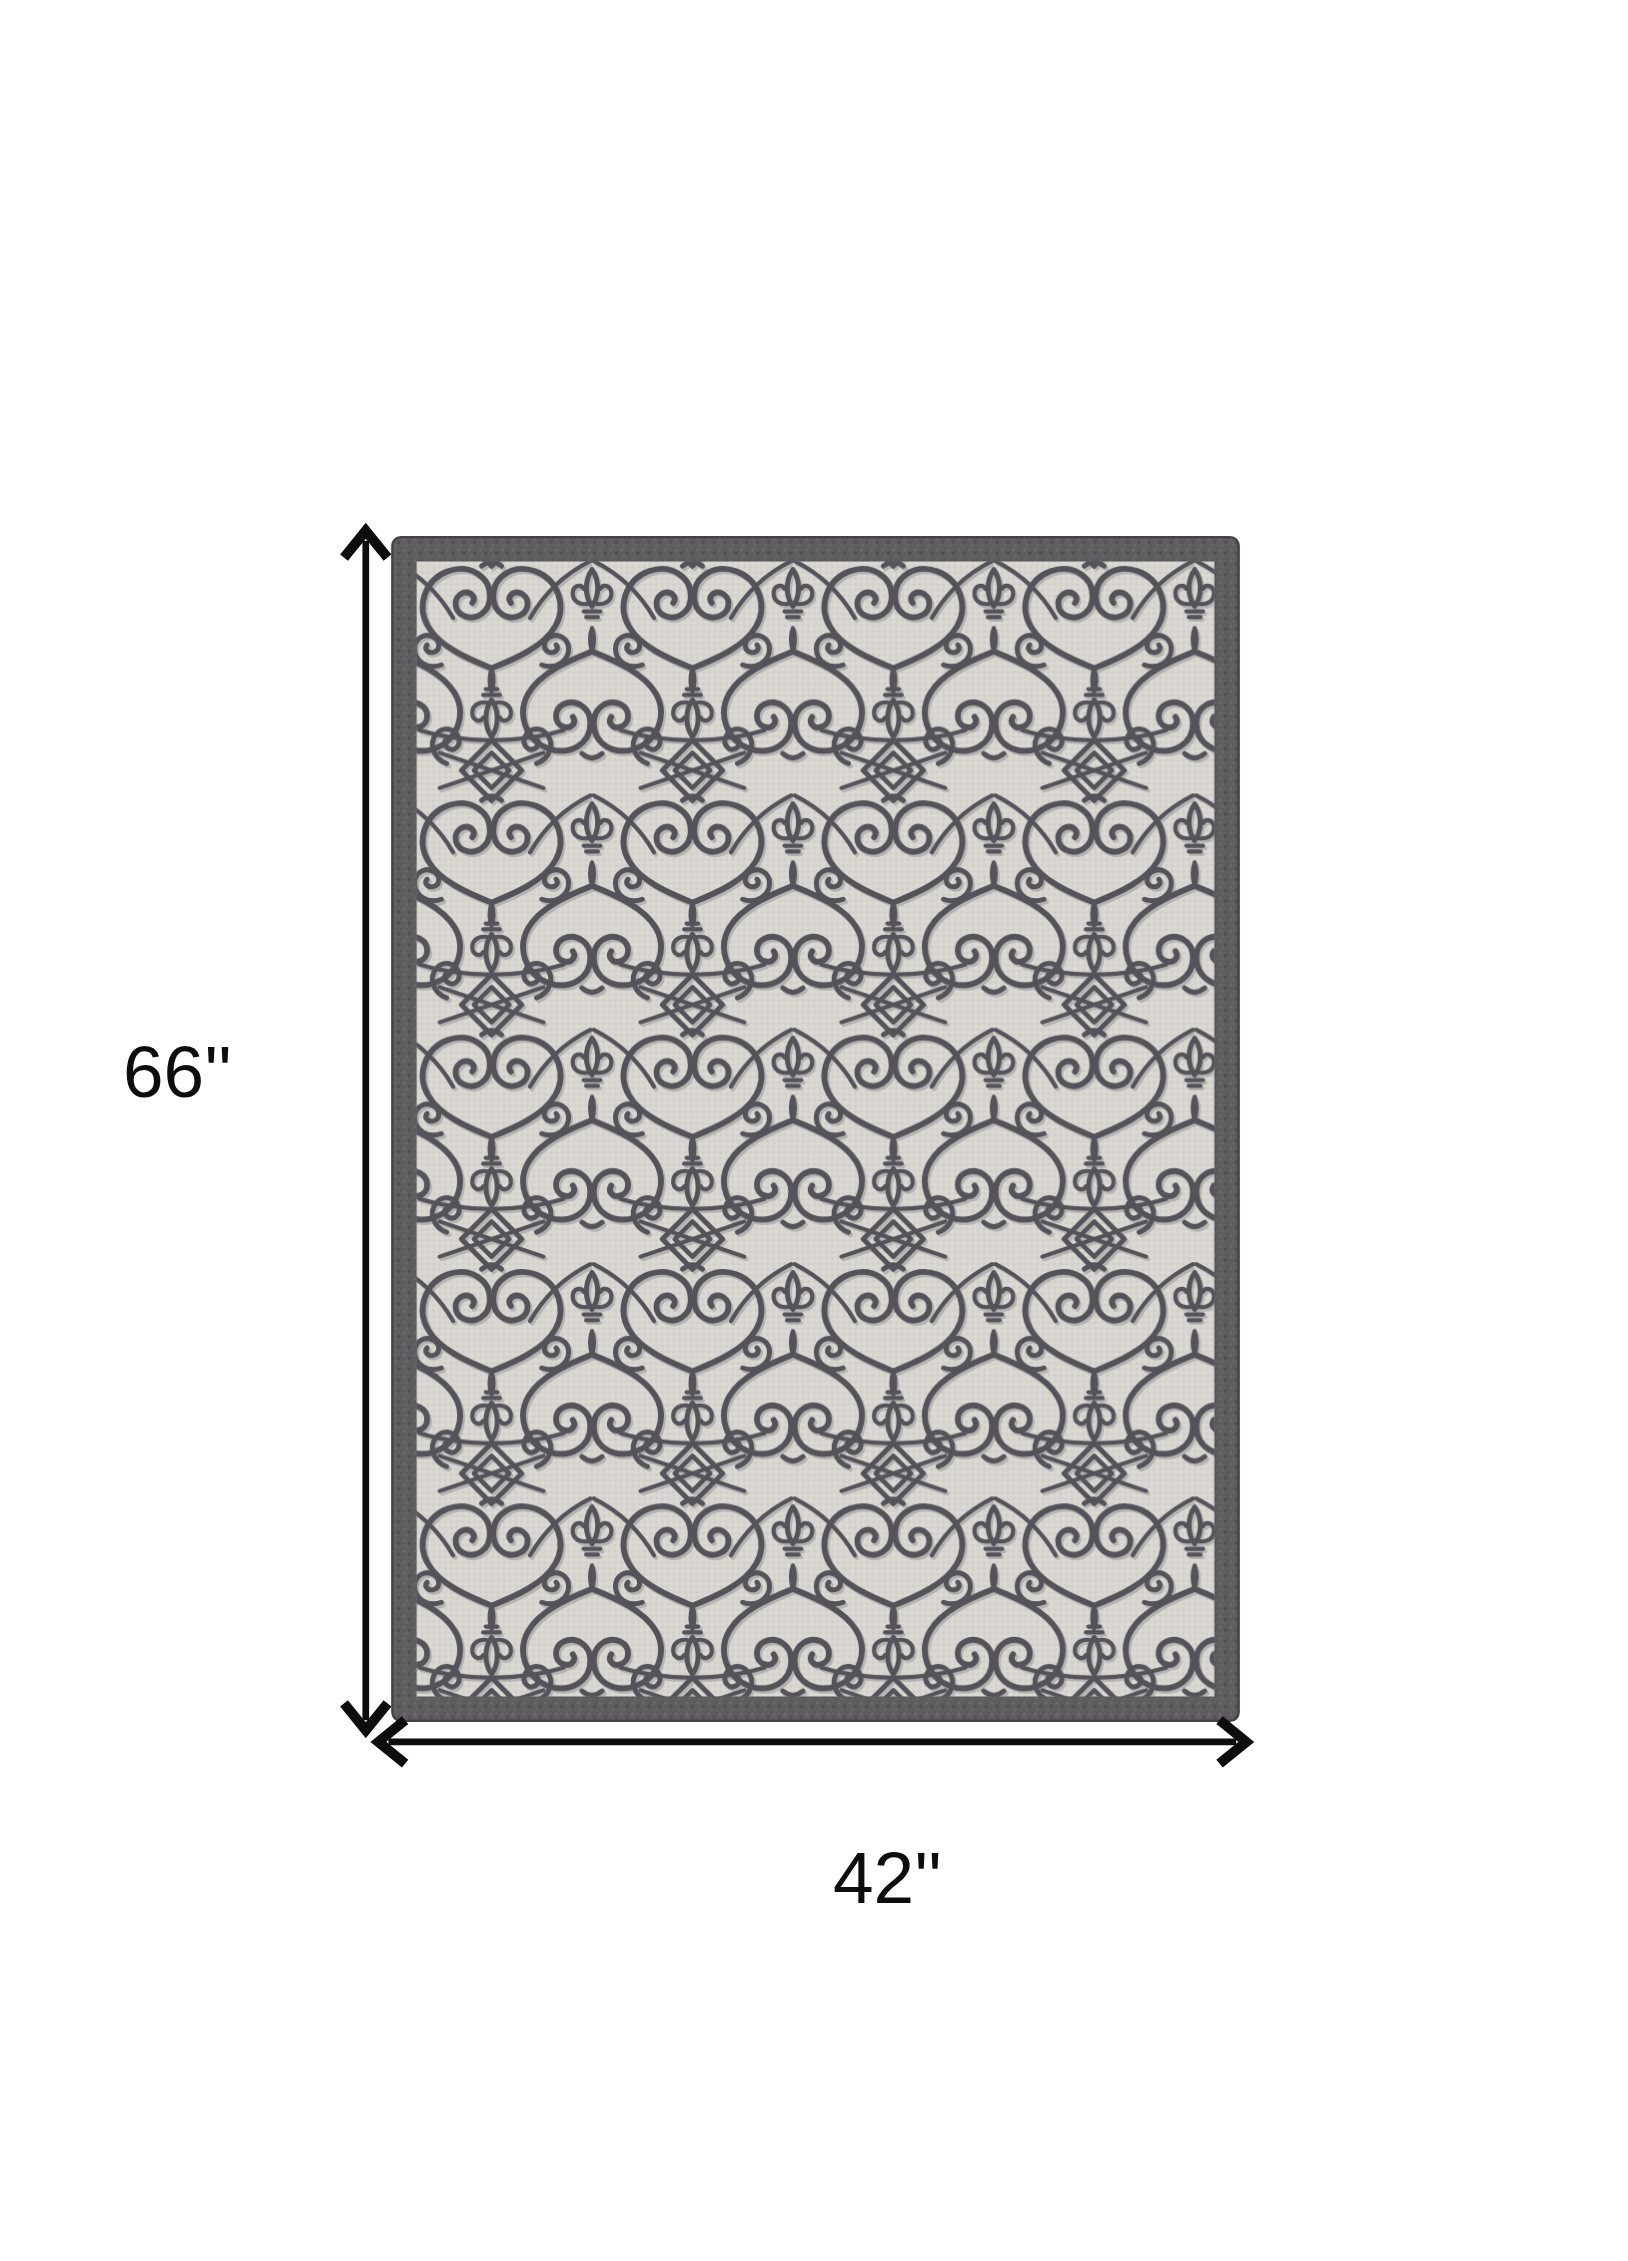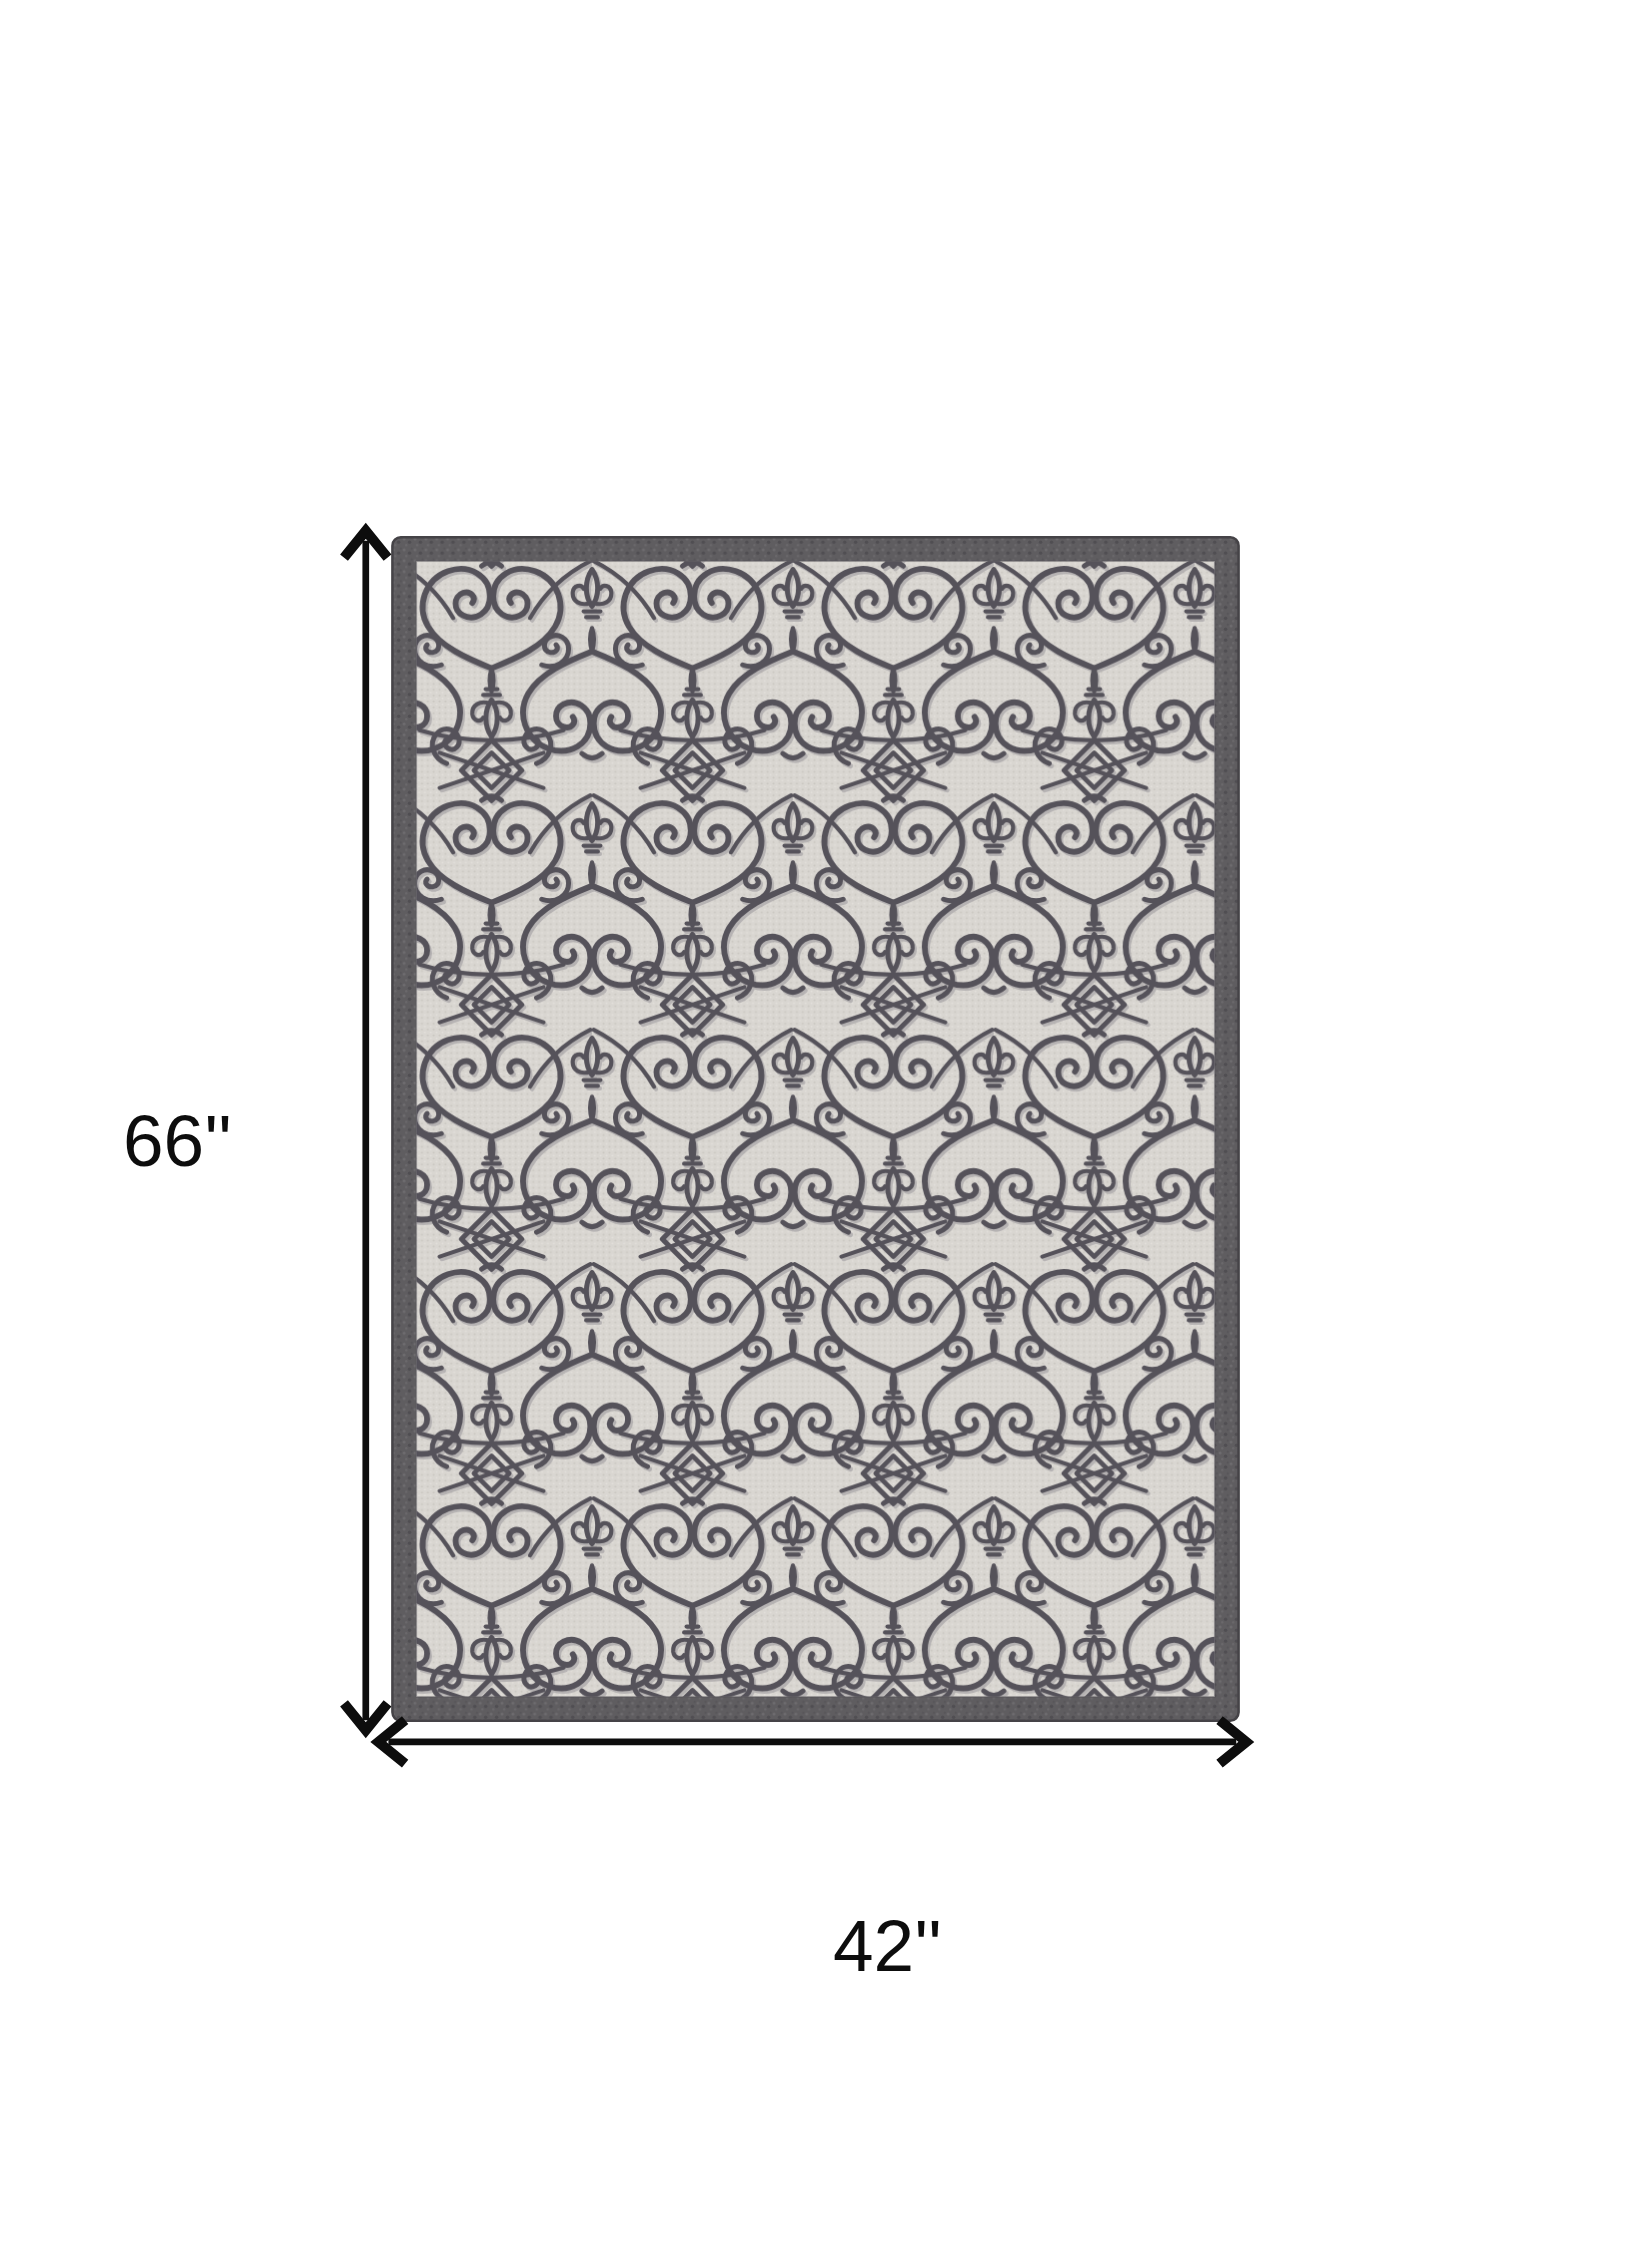--- a/index.html
+++ b/index.html
@@ -14,22 +14,22 @@
   .rug svg{display:block;}
   .dims{
     position:absolute;left:0;top:0;width:1628px;height:2261px;
     pointer-events:none;
   }
   .dim-label{
     position:absolute;display:flex;align-items:center;justify-content:center;
     font-size:73px;font-weight:400;color:#0d0d0d;letter-spacing:0px;
     white-space:nowrap;
   }
-  .dim-label.height{left:119px;top:1103px;width:117px;height:75px;}
-  .dim-label.width{left:829px;top:1908px;width:117px;height:75px;}
+  .dim-label.height{left:119px;top:1034px;width:117px;height:75px;}
+  .dim-label.width{left:829px;top:1840px;width:117px;height:75px;}
 </style>
 </head>
 <body>
 
 <div class="canvas">
 
   <div class="rug">
     <svg width="849" height="1186" viewBox="0 0 1014 1417" aria-hidden="true">
       <defs>
 

